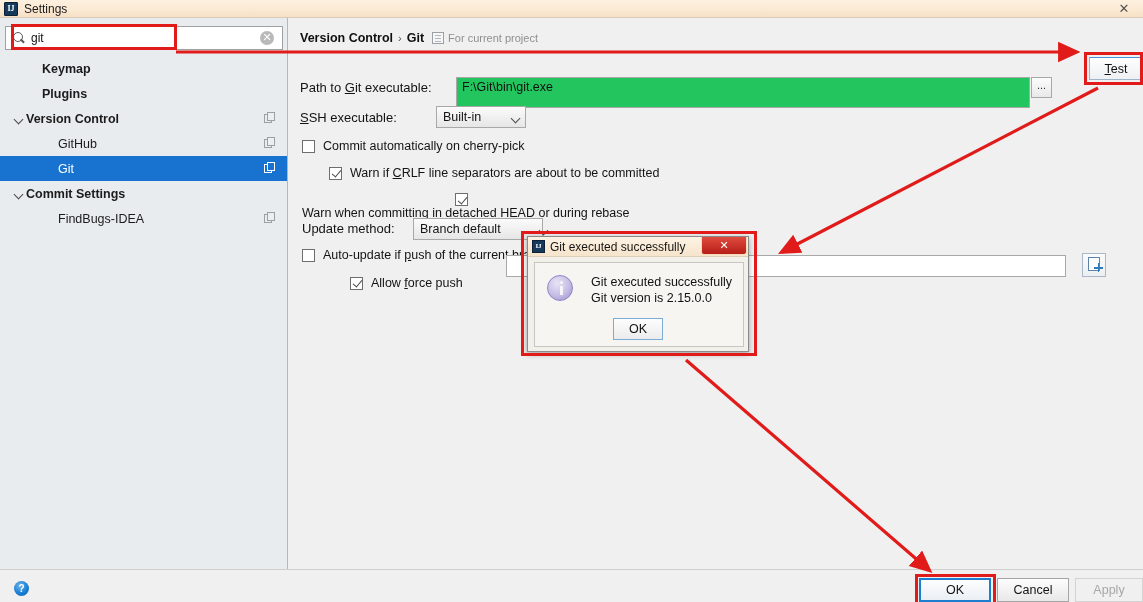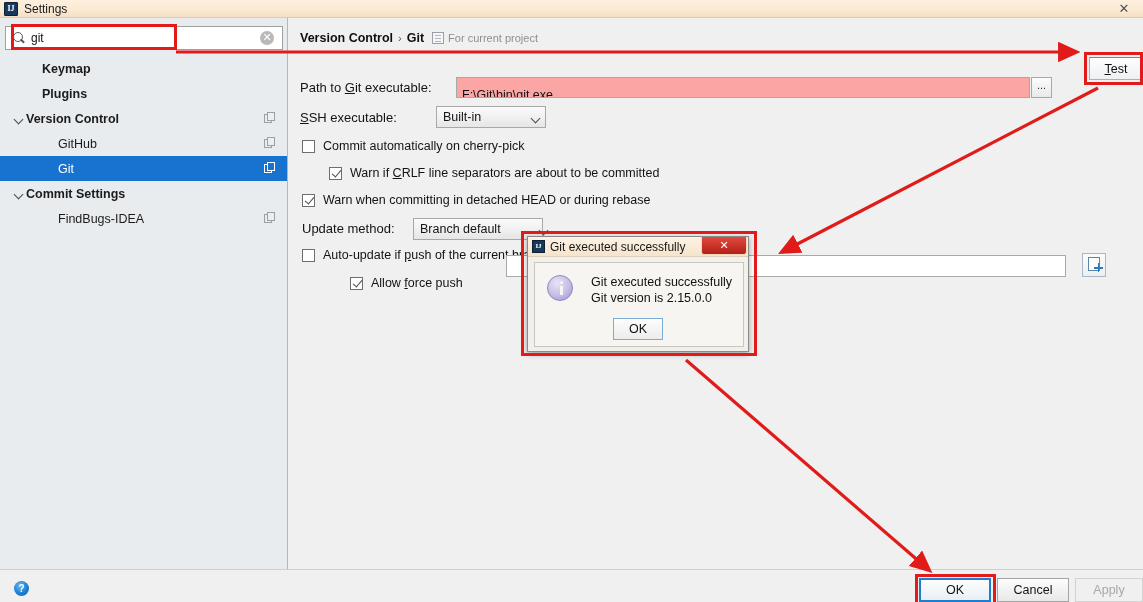--- a/index.html
+++ b/index.html
@@ -113,22 +113,22 @@
     content:""; position:absolute; left:2px; top:2px; right:2px; height:1px;
     background:#b3b7ba; box-shadow:0 3px 0 #b3b7ba, 0 6px 0 #b3b7ba;
   }
   .bc-muted { color: #8f8f8f; font-size: 11px; }
 
   .row { position: absolute; display: flex; align-items: center; font-size: 13px; color: #131313; justify-content: flex-end; }
   .lbl { color: #131313; white-space: nowrap; }
   u.mn { text-decoration: underline; }
 
   .txtfield {
-    height: 21px; background: #fca5a5; border: 1px solid #a8a8a8;
-    font-size: 12.5px; color: #111; padding: 8px 5px; line-height: 19px;
+    height: 31px; background: #22c55e; border: 1px solid #a8a8a8;
+    font-size: 12.5px; color: #111; padding: 0 5px; line-height: 19px;
     font-family: "Liberation Sans", sans-serif; overflow: hidden; white-space: nowrap;
   }
   .browse-btn {
     width: 21px; height: 21px; border: 1px solid #a8a8a8;
     background: linear-gradient(to bottom, #fcfcfc, #e9e9e9);
     font-size: 11px; color: #333; text-align: center; line-height: 15px;
   }
   .test-btn {
     position: absolute; left: 1089px; top: 57px; width: 54px; height: 23px;
     background: linear-gradient(to bottom, #fefeff, #eef0f3);
@@ -333,36 +333,36 @@
 
     <div class="row" style="left:12px; top:62px;">
       <span class="lbl"><span>Path to </span><u class="mn">G</u><span>it executable:</span></span>
     </div>
     <div class="txtfield" style="position:absolute; left:168px; top:59px; width:574px;">F:\Git\bin\git.exe</div>
     <div class="browse-btn" style="position:absolute; left:743px; top:59px;">...</div>
 
     <div class="row" style="left:12px; top:92px;">
       <span class="lbl"><u class="mn">S</u><span>SH executable:</span></span>
     </div>
-    <div class="combo" style="position:absolute; left:148px; top:88px; width:110px;align-items:center;">
+    <div class="combo" style="position:absolute; left:148px; top:88px; width:90px;align-items:center;">
       <span class="cv">Built-in</span>
       <span class="carat"></span>
     </div>
 
     <div class="cbrow" style="left:14px; top:121px;">
       <span class="cbox"></span>
       <span>Commit automatically on cherry-pick</span>
     </div>
 
     <div class="cbrow" style="left:2px; top:148px;padding-left:39px;">
       <span class="cbox checked"></span>
       <span><span>Warn if </span><u class="mn">C</u><span>RLF line separators are about to be committed</span></span>
     </div>
 
-    <div class="cbrow" style="left:14px; top:175px;">
+    <div class="cbrow" style="left:14px; top:175px;flex-direction:column;">
       <span class="cbox checked"></span>
       <span>Warn when committing in detached HEAD or during rebase</span>
     </div>
 
     <div class="row" style="left:14px; top:203px;">
       <span class="lbl">Update method:</span>
     </div>
     <div class="combo" style="position:absolute; left:125px; top:200px; width:130px;gap:36px;">
       <span class="cv">Branch default</span>
       <span class="carat"></span>

